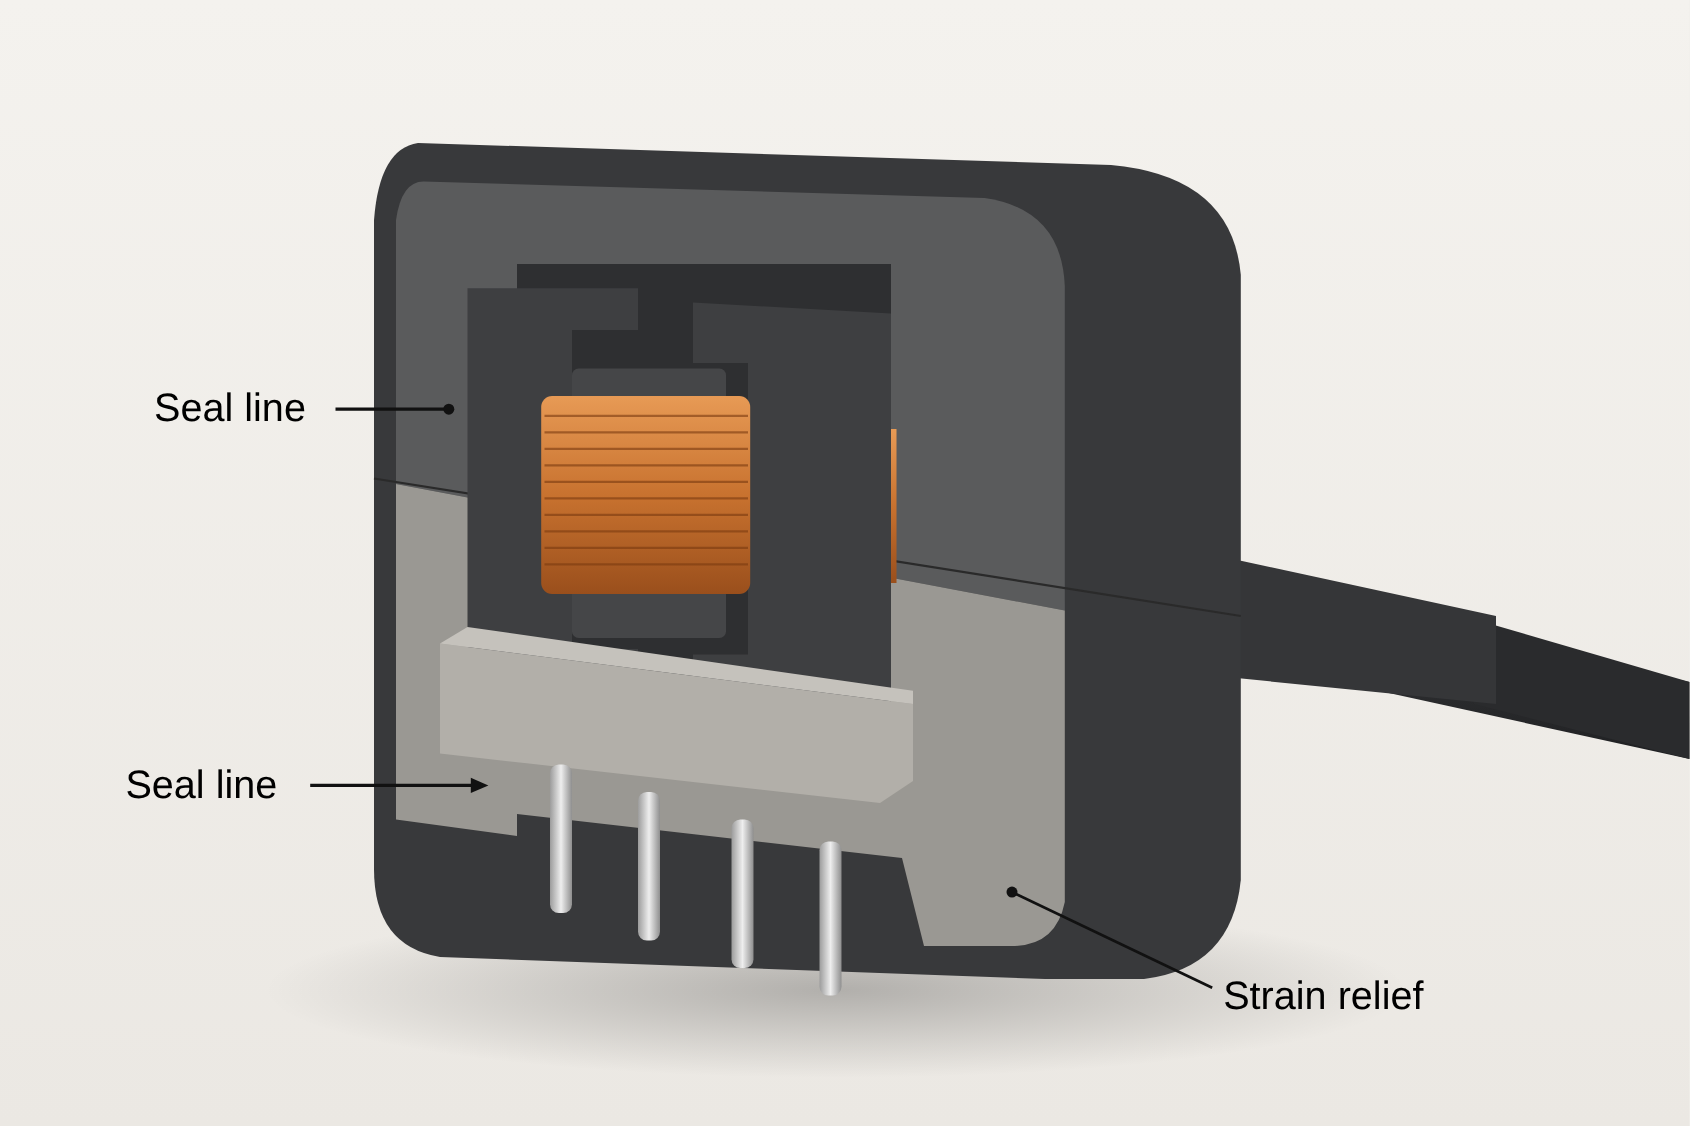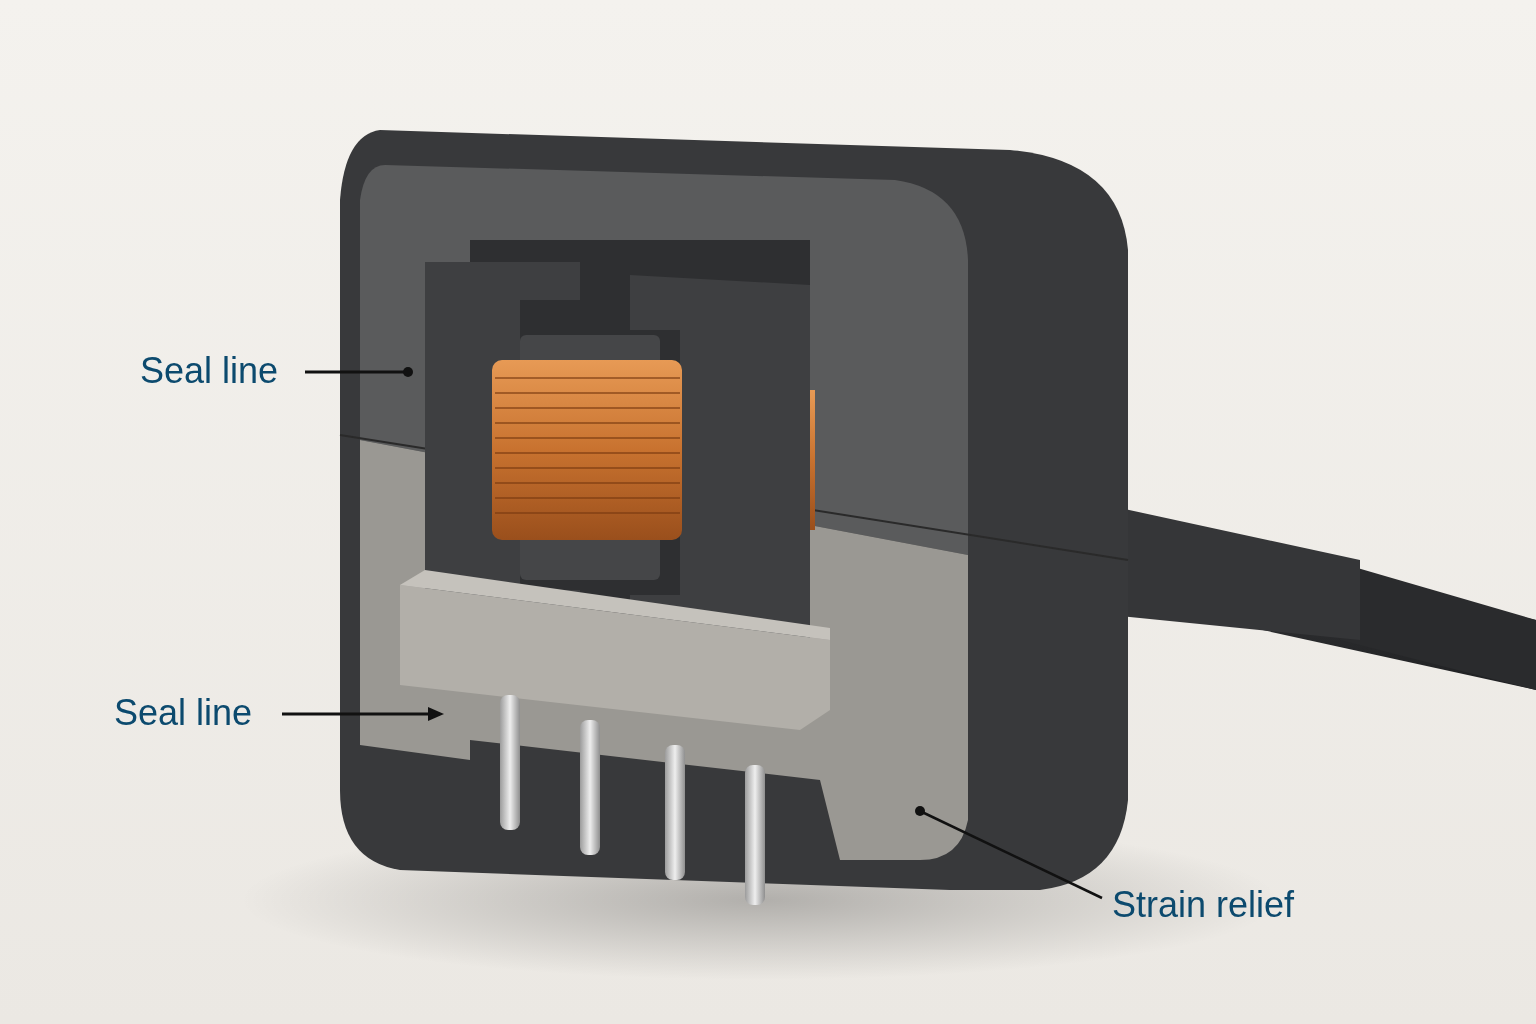--- a/index.html
+++ b/index.html
@@ -1,18 +1,18 @@
 <!DOCTYPE html>
 <html><head>
 <meta charset="utf-8">
 <style>
   html,body{margin:0;padding:0;}
   body{width:1536px;height:1024px;overflow:hidden;background:#f1efeb;font-family:"Liberation Sans",sans-serif;position:relative;}
   .stage{position:absolute;left:0;top:0;width:1536px;height:1024px;}
-  .label{position:absolute;color:#0c4a6e;font-size:36px;line-height:1;white-space:nowrap;}
+  .label{position:absolute;color:#000000;font-size:36px;line-height:1;white-space:nowrap;}
   svg{position:absolute;left:0;top:0;}
 </style>
 </head>
 <body>
 
 <div class="stage">
   <svg width="1536" height="1024" viewBox="0 0 1536 1024">
     <defs>
       <linearGradient id="bg" x1="0" y1="0" x2="0" y2="1">
         <stop offset="0" stop-color="#f4f2ee"></stop>

